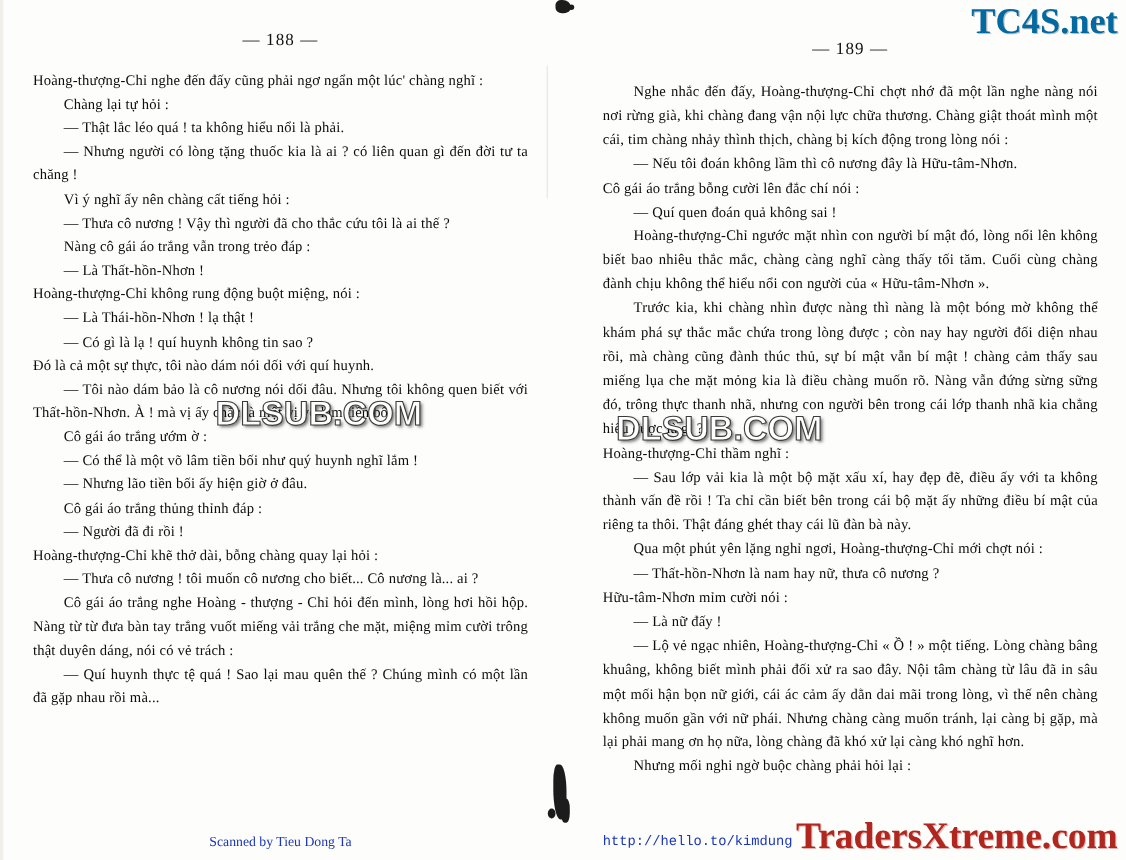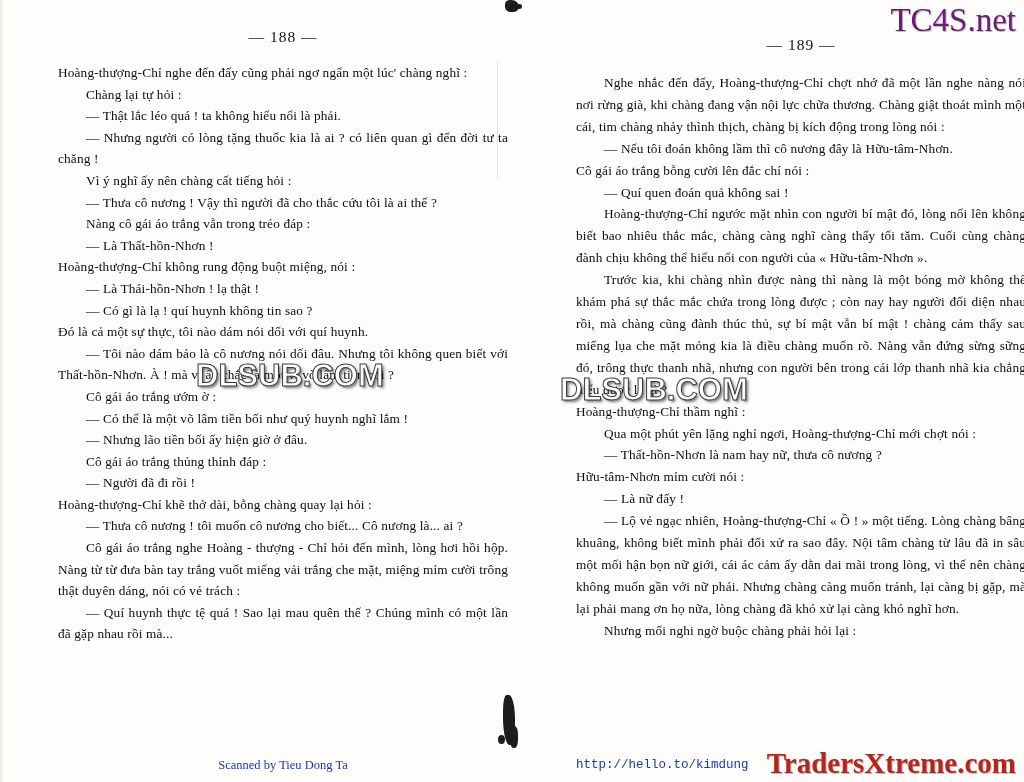--- a/index.html
+++ b/index.html
@@ -20,23 +20,23 @@
     inset: 0;
     background: #fdfdfb;
   }
 
   
   .wm-tc4s {
     position: absolute;
     top: 2px;
     right: 8px;
     font-family: "Liberation Serif", serif;
-    font-weight: normal;
+    font-weight: bold;
     font-size: 33px;
-    color: #701a75;
+    color: #0369a1;
     letter-spacing: 0px;
     text-shadow: 1px 1px 0 #bdbdbd;
     z-index: 40;
   }
   .wm-dlsub {
     position: absolute;
     top: 358px;
     left: 196px;
     font-family: "Liberation Sans", sans-serif;
     font-weight: bold;
@@ -57,21 +57,21 @@
     -webkit-text-stroke: 1px #3a3a3a;
     text-shadow: 2px 2px 3px rgba(0,0,0,0.55);
     z-index: 40;
   }
   .wm-traders {
     position: absolute;
     bottom: 2px;
     right: 8px;
     font-family: "Liberation Serif", serif;
     font-weight: bold;
-    font-size: 29px;
+    font-size: 34px;
     color: #b0271f;
     text-shadow: 1px 1px 0 #e2b3b0;
     z-index: 40;
   }
 
   
   .blotch {
     position: absolute;
     background: #1c1c1c;
     z-index: 5;
@@ -82,21 +82,20 @@
   .b4 { left: 510px; top: 726px; width: 8px; height: 22px; border-radius: 40%; }
   .b5 { left: 498px; top: 735px; width: 7px; height: 9px; border-radius: 50%; }
   .edge-l { left: 0px; top: 0px; width: 3px; height: 782px; background: #f0efe9; }
 
   
   .col {
     position: absolute;
     top: 0;
     width: 450px;
     height: 580px;
-    margin-left: 28px;
   }
   .col-left  { left: 30px; }
   .col-right { left: 548px; }
 
   .folio {
     text-align: center;
     font-size: 15.5px;
     letter-spacing: 1px;
     color: #111;
     font-family: "Liberation Serif", serif;
@@ -196,20 +195,21 @@
   <div class="col col-right">
     <div class="folio">— 189 —</div>
     <div class="body-text">
       <p class="ind">Nghe nhắc đến đấy, Hoàng-thượng-Chỉ chợt nhớ đã một lần nghe nàng nói nơi rừng già, khi chàng đang vận nội lực chữa thương. Chàng giật thoát mình một cái, tim chàng nhảy thình thịch, chàng bị kích động trong lòng nói :</p>
       <p class="ind">— Nếu tôi đoán không lầm thì cô nương đây là Hữu-tâm-Nhơn.</p>
       <p class="noind">Cô gái áo trắng bỗng cười lên đắc chí nói :</p>
       <p class="ind">— Quí quen đoán quả không sai !</p>
       <p class="ind">Hoàng-thượng-Chỉ ngước mặt nhìn con người bí mật đó, lòng nổi lên không biết bao nhiêu thắc mắc, chàng càng nghĩ càng thấy tối tăm. Cuối cùng chàng đành chịu không thể hiểu nổi con người của « Hữu-tâm-Nhơn ».</p>
       <p class="ind">Trước kia, khi chàng nhìn được nàng thì nàng là một bóng mờ không thể khám phá sự thắc mắc chứa trong lòng được ; còn nay hay người đối diện nhau rồi, mà chàng cũng đành thúc thủ, sự bí mật vẫn bí mật ! chàng cảm thấy sau miếng lụa che mặt mỏng kia là điều chàng muốn rõ. Nàng vẫn đứng sừng sững đó, trông thực thanh nhã, nhưng con người bên trong cái lớp thanh nhã kia chẳng hiểu được là gì ?</p>
       <p class="noind">Hoàng-thượng-Chỉ thầm nghĩ :</p>
+      <p class="ind">— Sau lớp vải kia là một bộ mặt xấu xí, hay đẹp đẽ, điều ấy với ta không thành vấn đề rồi ! Ta chỉ cần biết bên trong cái bộ mặt ấy những điều bí mật của riêng ta thôi. Thật đáng ghét thay cái lũ đàn bà này.</p>
       <p class="ind">Qua một phút yên lặng nghỉ ngơi, Hoàng-thượng-Chỉ mới chợt nói :</p>
       <p class="ind">— Thất-hồn-Nhơn là nam hay nữ, thưa cô nương ?</p>
       <p class="noind">Hữu-tâm-Nhơn mỉm cười nói :</p>
       <p class="ind">— Là nữ đấy !</p>
       <p class="ind">— Lộ vẻ ngạc nhiên, Hoàng-thượng-Chỉ « Ồ ! » một tiếng. Lòng chàng bâng khuâng, không biết mình phải đối xử ra sao đây. Nội tâm chàng từ lâu đã in sâu một mối hận bọn nữ giới, cái ác cảm ấy dằn dai mãi trong lòng, vì thế nên chàng không muốn gần với nữ phái. Nhưng chàng càng muốn tránh, lại càng bị gặp, mà lại phải mang ơn họ nữa, lòng chàng đã khó xử lại càng khó nghĩ hơn.</p>
       <p class="ind">Nhưng mối nghi ngờ buộc chàng phải hỏi lại :</p>
     </div>
     <div class="footer-right">http://hello.to/kimdung</div>
   </div>
 

